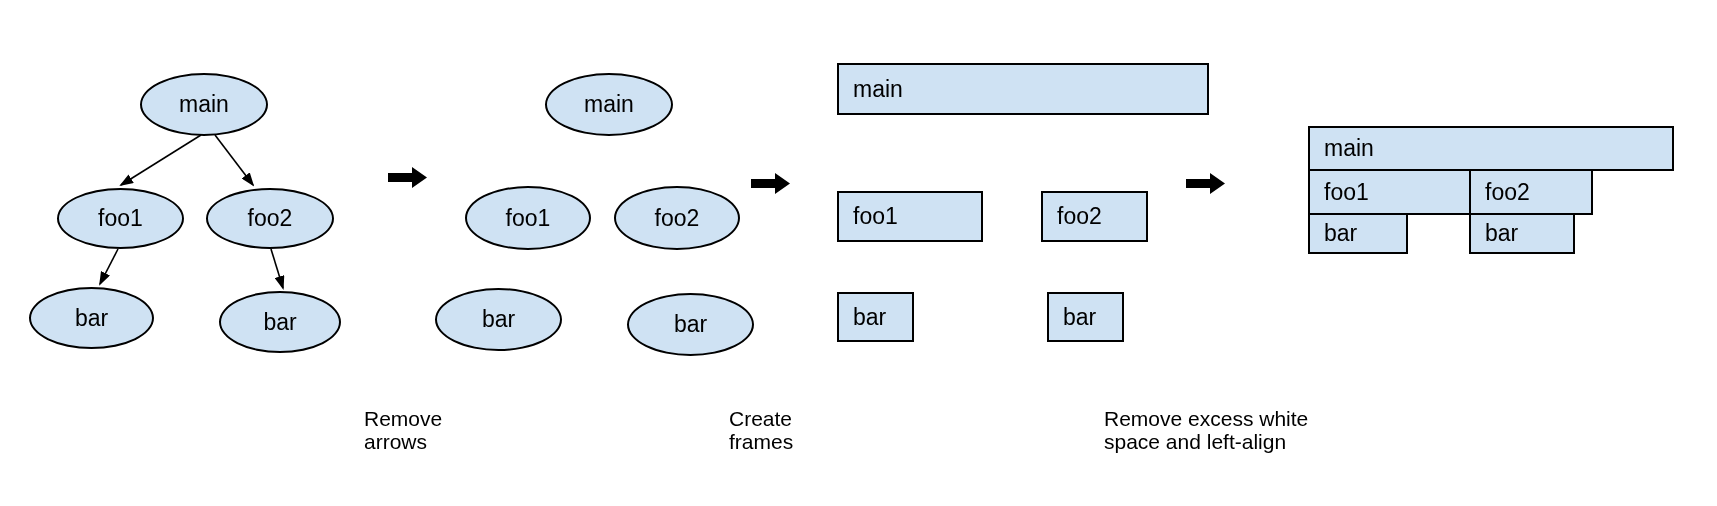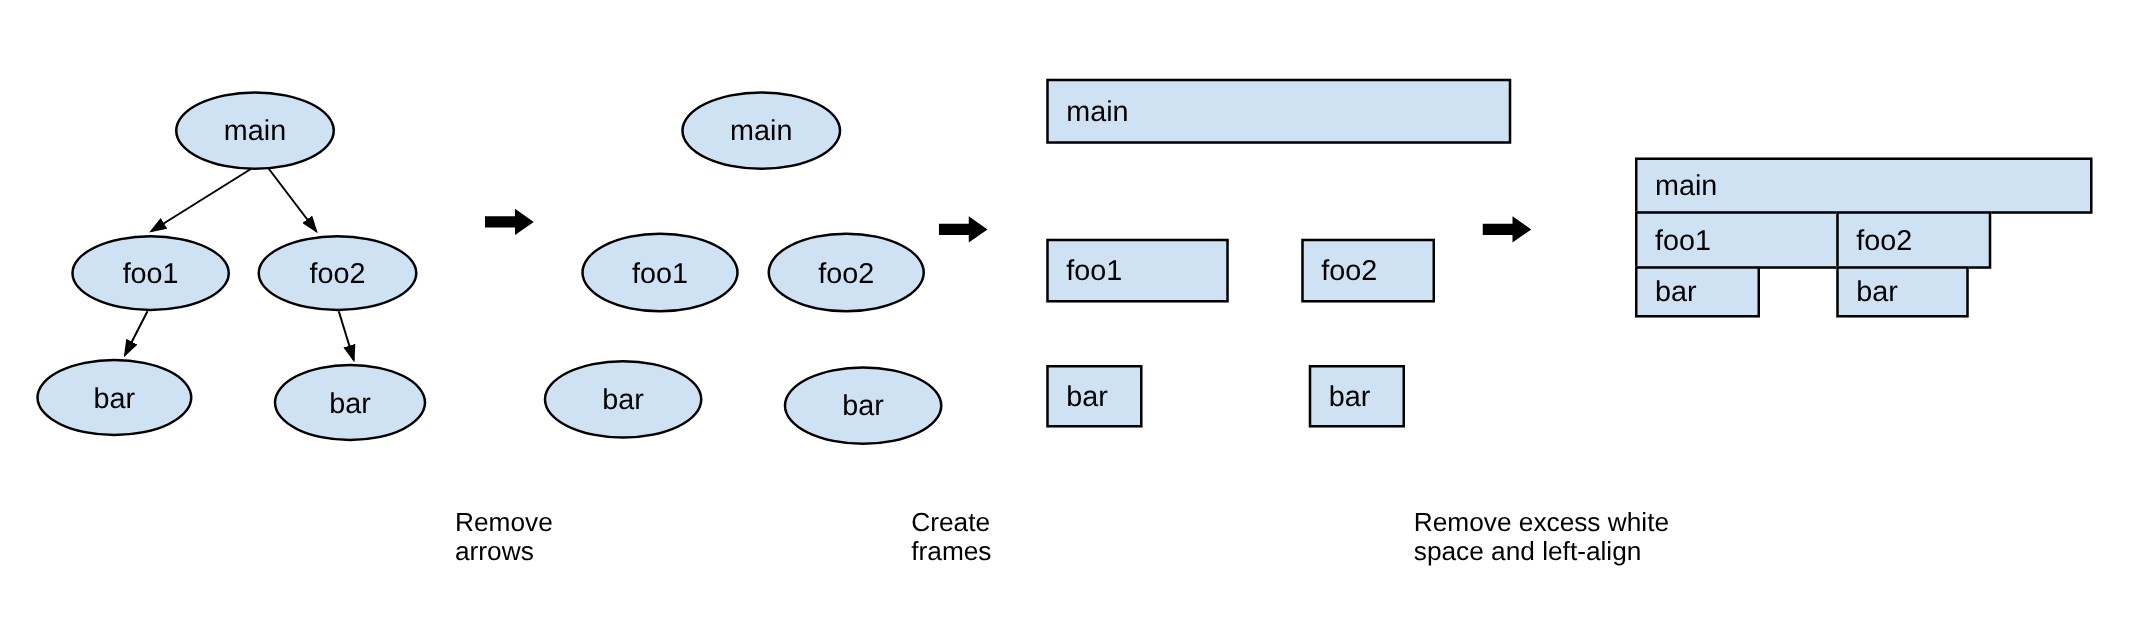--- a/index.html
+++ b/index.html
@@ -117,15 +117,15 @@
   <div>
     <div class="node rect" style="left:1308px; top:126px; width:366px; height:45px;">main</div>
     <div class="node rect" style="left:1308px; top:169px; width:163px; height:46px;">foo1</div>
     <div class="node rect" style="left:1469px; top:169px; width:124px; height:46px;">foo2</div>
     <div class="node rect" style="left:1308px; top:213px; width:100px; height:41px;">bar</div>
     <div class="node rect" style="left:1469px; top:213px; width:106px; height:41px;">bar</div>
   </div>
 
   <div class="caption" style="left:364px;  top:407px; width:92px;">Remove arrows</div>
   <div class="caption" style="left:729px;  top:407px; width:92px;">Create frames</div>
-  <div class="caption" style="left:1104px; top:407px; width:212px;margin-left:27px;">Remove excess white space and left-align</div>
+  <div class="caption" style="left:1104px; top:407px; width:212px;">Remove excess white space and left-align</div>
 
 </div>
 
 </body></html>

